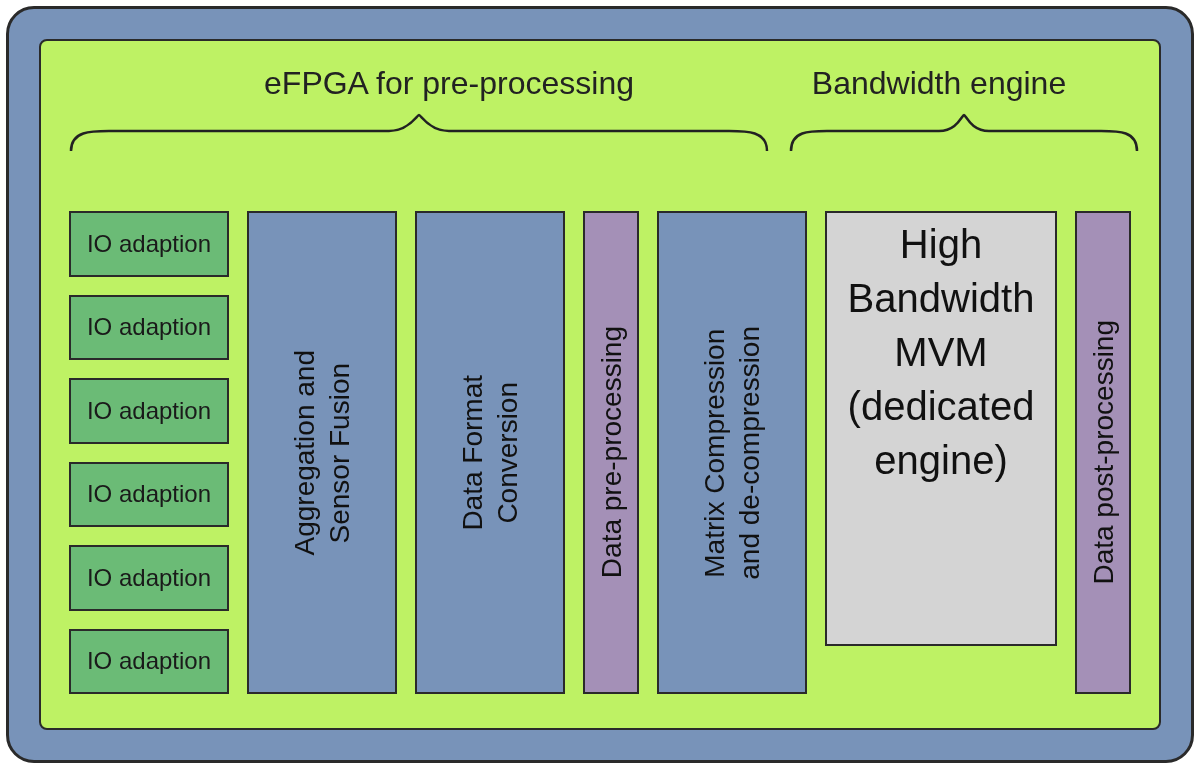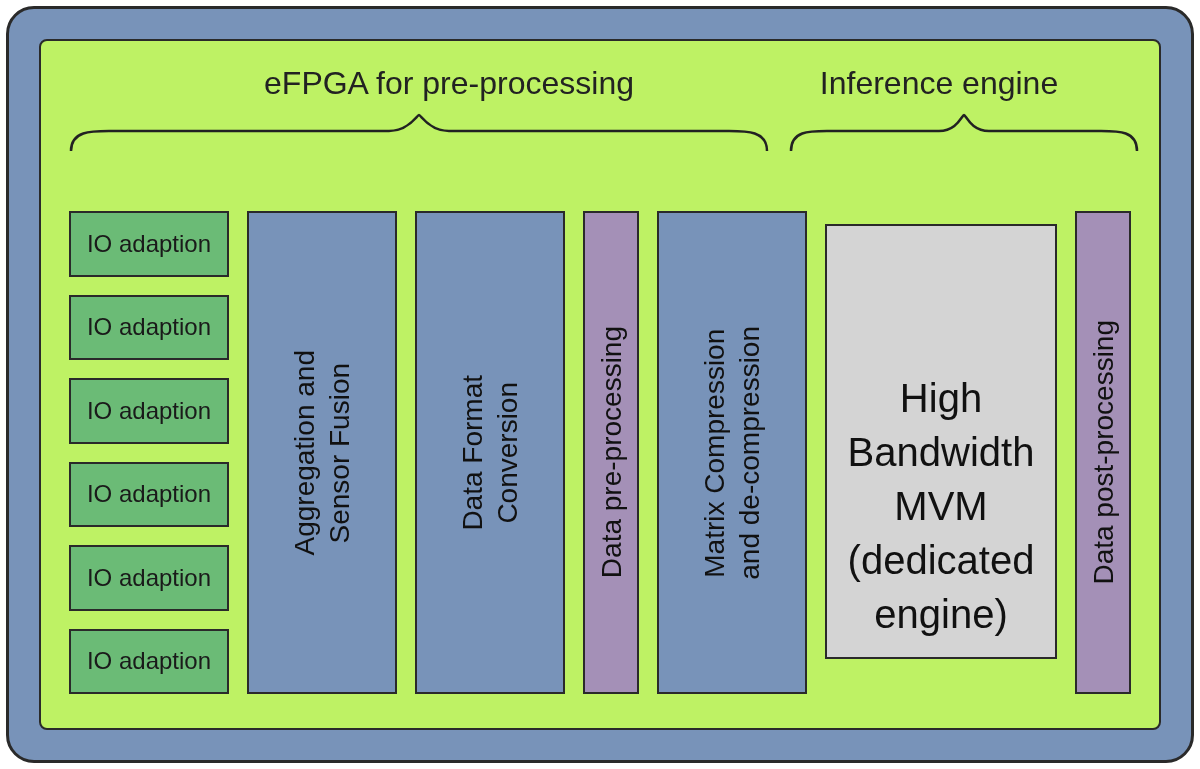--- a/index.html
+++ b/index.html
@@ -90,41 +90,41 @@
     text-align: center;
     line-height: 1.25;
     color: #111;
     white-space: pre-line;
   }
   .mvm-block {
     flex: 1;
     background: #d4d4d4;
     border: 2.5px solid #2a2a2a;
     display: flex;
-    align-items: flex-end;
+    align-items: flex-start;
     justify-content: center;
     text-align: center;
     font-size: 40px;
     line-height: 1.35;
     color: #111;
-    padding: 16px 18px;
-    margin-top: 13px;
+    padding: 4px 18px;
+    margin-top: 0;
     height: 90%;
     align-self: flex-start;
   }
 </style>
 </head>
 <body>
 
 <div class="outer-frame">
   <div class="inner-panel">
 
     <div class="headers">
       <div class="header-label" style="left:170px; top:4px; width:420px;">eFPGA for pre-processing</div>
-      <div class="header-label" style="left:710px; top:4px; width:320px;">Inference engine</div>
+      <div class="header-label" style="left:710px; top:4px; width:320px;">Bandwidth engine</div>
 
       <div class="brace" style="left:0px; top:52px; width:700px;">
         <svg viewBox="0 0 700 40" preserveAspectRatio="none">
           <path d="M2 38 C 2 18, 22 18, 40 18 L 320 18 C 340 18, 348 2, 350 2 C 352 2, 360 18, 380 18 L 660 18 C 678 18, 698 18, 698 38" fill="none" stroke="#222" stroke-width="2.5"></path>
         </svg>
       </div>
       <div class="brace" style="left:720px; top:52px; width:350px;">
         <svg viewBox="0 0 350 40" preserveAspectRatio="none">
           <path d="M2 38 C 2 18, 20 18, 38 18 L 150 18 C 168 18, 173 2, 175 2 C 177 2, 182 18, 200 18 L 312 18 C 330 18, 348 18, 348 38" fill="none" stroke="#222" stroke-width="2.5"></path>
         </svg>

